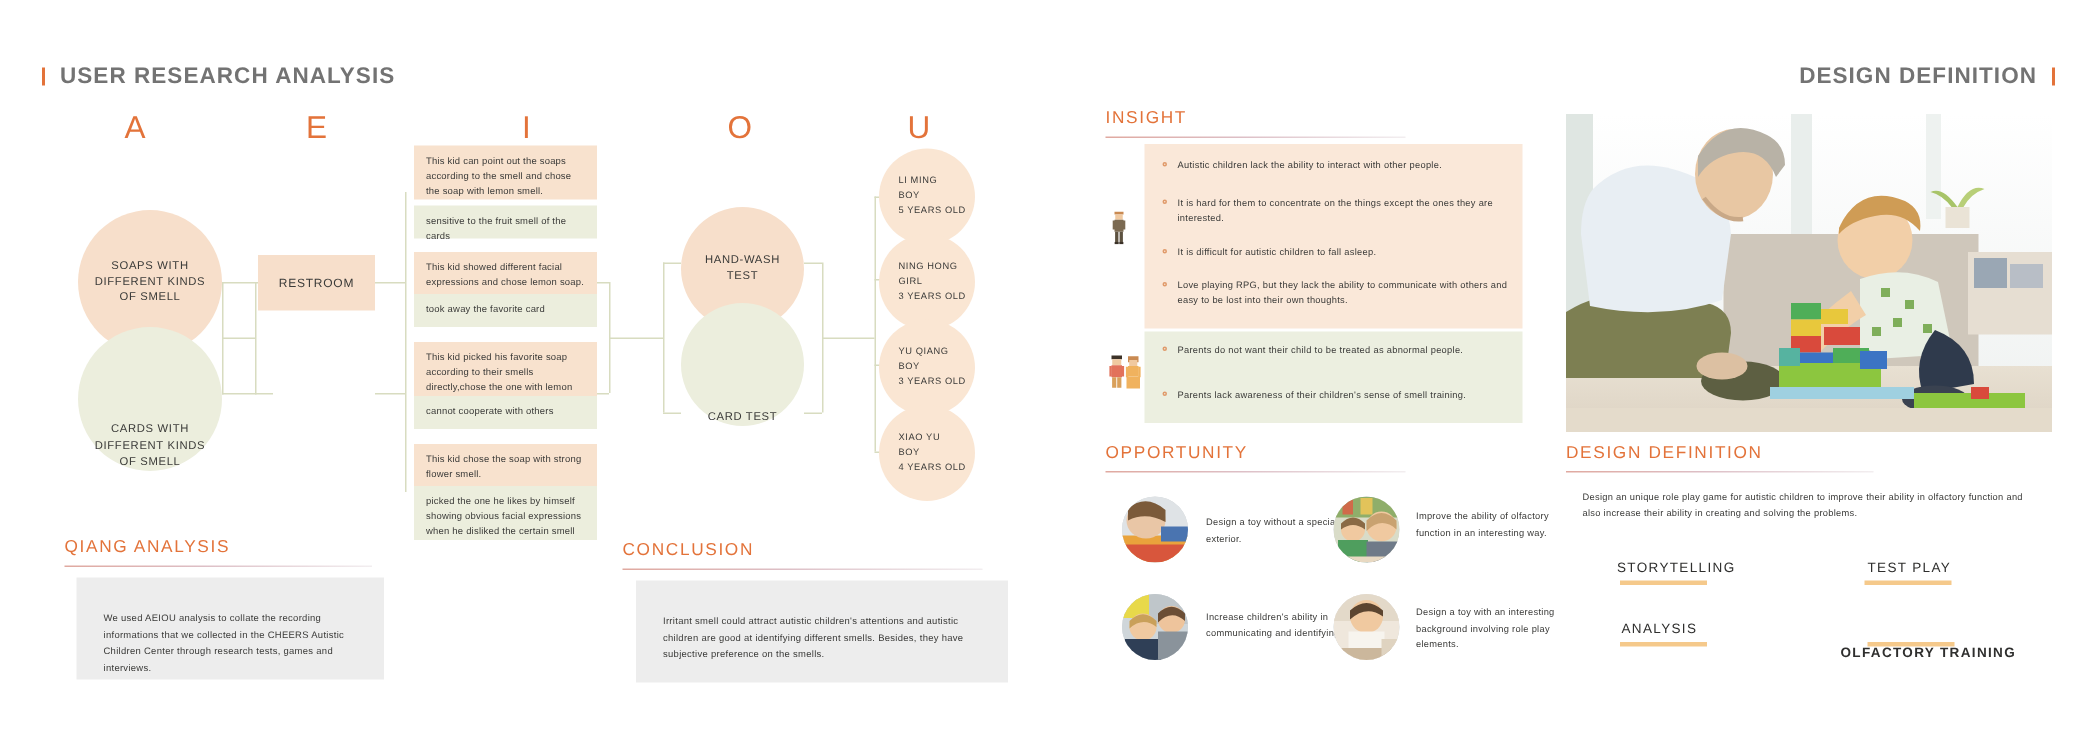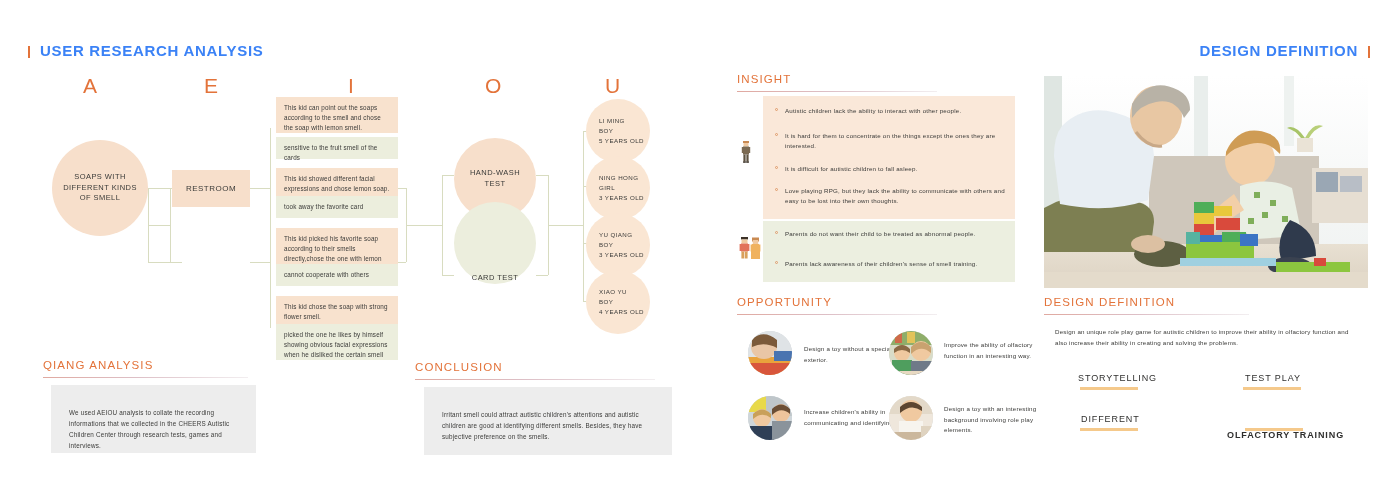--- a/index.html
+++ b/index.html
@@ -6,21 +6,21 @@
   body{
     width:1400px;height:495px;background:#ffffff;
     font-family:"Liberation Sans", sans-serif;
     overflow:hidden;position:relative;
   }
   .page{position:relative;width:1400px;height:495px;}
 
   
   .top-title{
     position:absolute;font-size:15px;font-weight:bold;letter-spacing:.7px;
-    color:#3b82f6;white-space:nowrap;
+    color:#737373;white-space:nowrap;
   }
   #hdr-left{left:28px;top:42px;}
   #hdr-right{right:30px;top:42px;}
   .bar{display:inline-block;vertical-align:middle;}
 
   
   .aeiou-letter{
     position:absolute;font-size:21px;color:#e3733a;font-weight:normal;
     letter-spacing:1px;
   }
@@ -134,20 +134,23 @@
   </div>
 
   <div class="aeiou-letter" style="left:83px;top:74px;">A</div>
   <div class="aeiou-letter" style="left:204px;top:74px;">E</div>
   <div class="aeiou-letter" style="left:348px;top:74px;">I</div>
   <div class="aeiou-letter" style="left:485px;top:74px;">O</div>
   <div class="aeiou-letter" style="left:605px;top:74px;">U</div>
 
   <div class="circ peach" style="left:52px;top:140px;width:96px;height:96px;">
     <span>SOAPS WITH DIFFERENT KINDS OF SMELL</span>
+  </div>
+  <div class="circ sage" style="left:52px;top:218px;width:96px;height:96px;">
+    <span>CARDS WITH DIFFERENT KINDS OF SMELL</span>
   </div>
 
   <div class="ln lnh" style="left:148px;top:188px;width:22px;"></div>
   <div class="ln lnh" style="left:148px;top:262px;width:22px;"></div>
   <div class="ln lnv" style="left:148px;top:188px;height:75px;"></div>
   <div class="ln lnh" style="left:148px;top:225px;width:22px;"></div>
   <div class="ln lnv" style="left:170px;top:188px;height:75px;"></div>
   <div class="ln lnh" style="left:170px;top:188px;width:12px;"></div>
   <div class="ln lnh" style="left:170px;top:262px;width:12px;"></div>
 
@@ -433,19 +436,19 @@
   <div class="sec-rule" style="left:1044px;top:314px;width:205px;"></div>
 
   <div class="dd-body" style="left:1055px;top:327px;width:295px;">Design an unique role play game for autistic children to improve their ability in olfactory function and also increase their ability in creating and solving the problems.</div>
 
   <div class="kw" style="left:1078px;top:373px;">STORYTELLING</div>
   <div class="kw-ul" style="left:1080px;top:387px;width:58px;"></div>
 
   <div class="kw" style="left:1245px;top:373px;">TEST PLAY</div>
   <div class="kw-ul" style="left:1243px;top:387px;width:58px;"></div>
 
-  <div class="kw" style="left:1081px;top:414px;">DIFFERENT</div>
+  <div class="kw" style="left:1081px;top:414px;">ANALYSIS</div>
   <div class="kw-ul" style="left:1080px;top:428px;width:58px;"></div>
 
   <div class="kw" style="left:1227px;top:430px;font-weight:bold;">OLFACTORY TRAINING</div>
   <div class="kw-ul" style="left:1245px;top:428px;width:58px;"></div>
 
 </div>
 
 </body></html>

